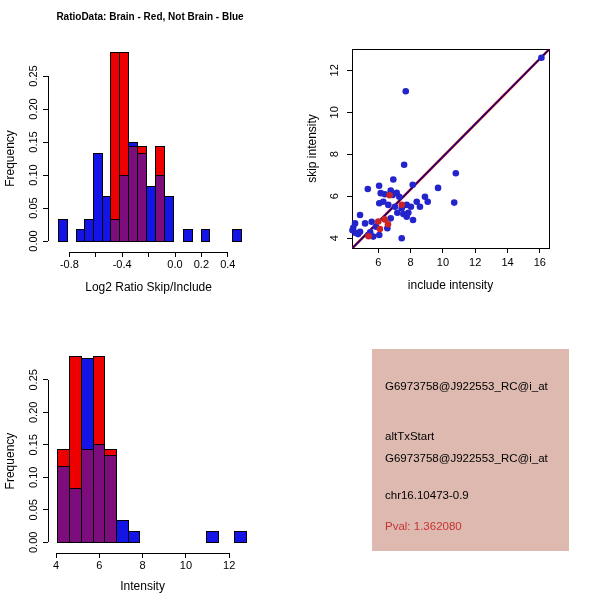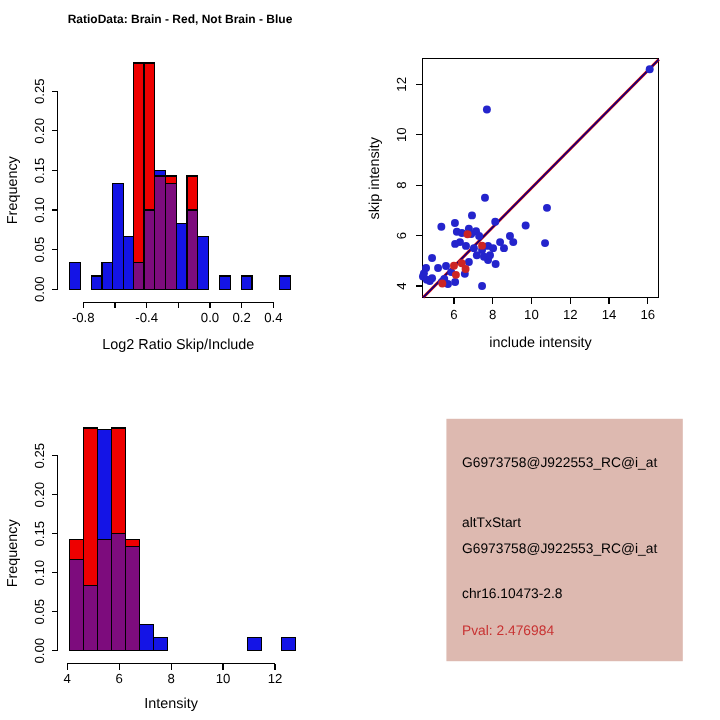--- a/index.html
+++ b/index.html
@@ -203,18 +203,18 @@
         <rect x="206.46749999999997" y="231.44500000000002" width="11.691000000000031" height="10.85499999999999" fill="#1414E6" stroke="#000" stroke-width="1" shape-rendering="crispEdges"></rect>
         <rect x="234.82899999999998" y="231.44500000000002" width="11.691000000000031" height="10.85499999999999" fill="#1414E6" stroke="#000" stroke-width="1" shape-rendering="crispEdges"></rect>
       </svg>
   </div>
 
   <div class="quad" style="left:300px;top:300px">
     <div class="info-panel" style="background: rgb(221, 185, 176);">
       <div class="info-line" style="top:31px">G6973758@J922553_RC@i_at</div>
       <div class="info-line" style="top:81px">altTxStart</div>
       <div class="info-line" style="top:103px">G6973758@J922553_RC@i_at</div>
-      <div class="info-line" style="top:140px">chr16.10473-2.8</div>
-      <div class="info-line" style="top: 171px; color: rgb(200, 50, 50);">Pval: 2.476984</div>
+      <div class="info-line" style="top:140px">chr16.10473-0.9</div>
+      <div class="info-line" style="top: 171px; color: rgb(200, 50, 50);">Pval: 1.362080</div>
     </div>
   </div>
 
 </div>
 
 </body></html>

